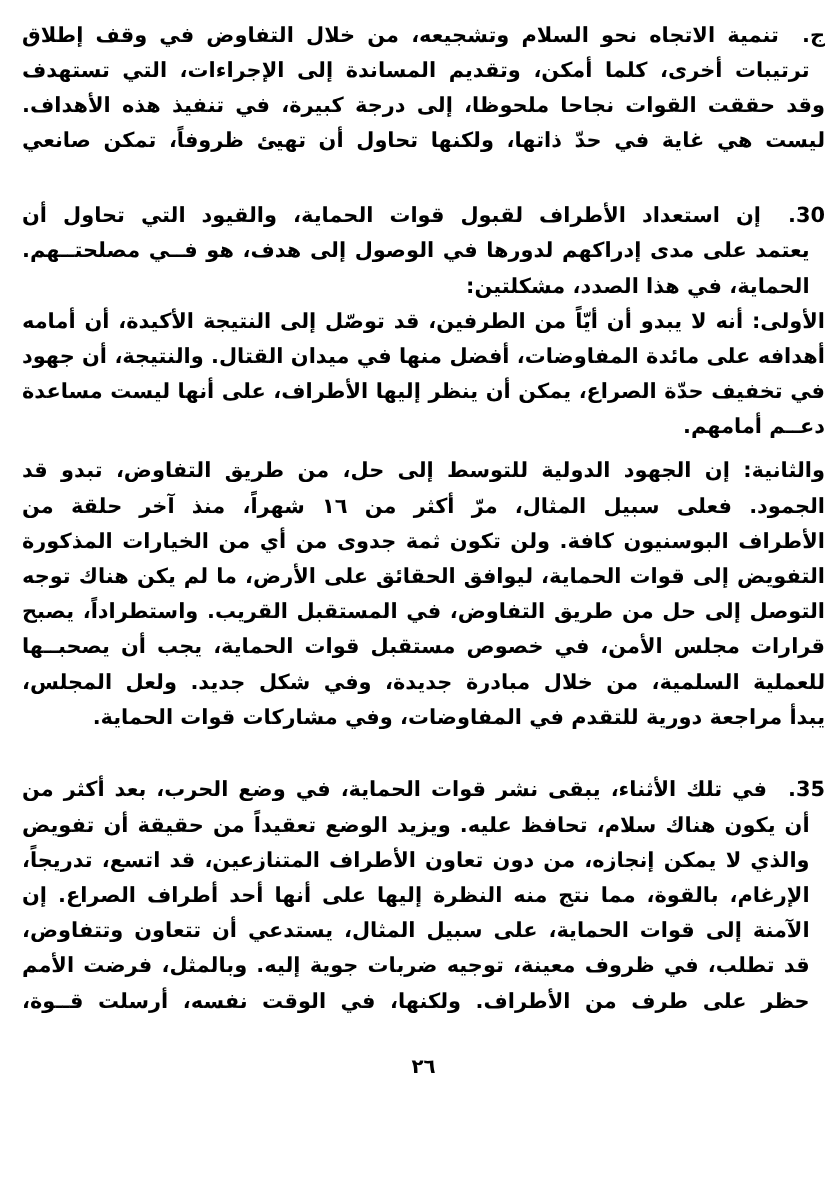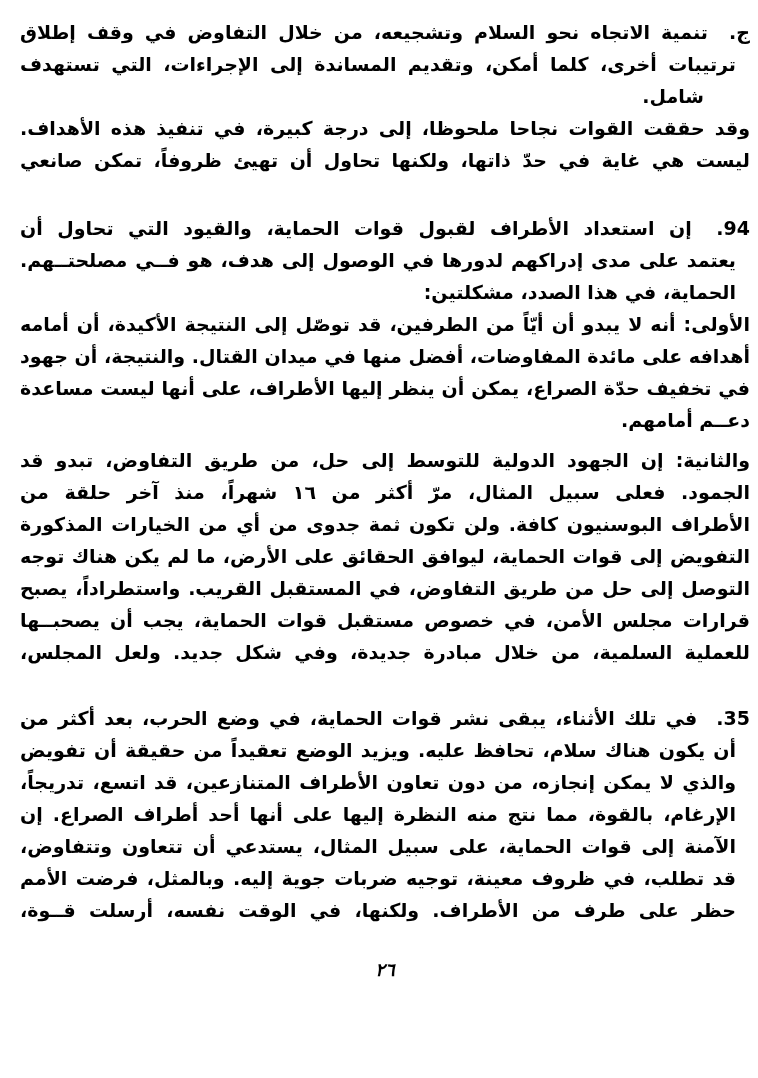--- a/index.html
+++ b/index.html
@@ -39,51 +39,50 @@
   .g8  { margin-top: 8px; }
   .g34 { margin-top: 34px; }
   .marker { margin-left: 10px; }
   .footer {
     margin-top: 28px;
     text-align: center;
     text-align-last: center;
     font-size: 18px;
     height: 32px;
     line-height: 32px;
-    font-style: italic;
   }
 </style>
 </head>
 <body>
 
 <div class="page">
 
   <div class="ln j"><span class="marker">ج.</span> <span>تنمية الاتجاه نحو السلام وتشجيعه، من خلال التفاوض في وقف إطلاق النار، والاتفاق على</span></div>
   <div class="ln j cont">ترتيبات أخرى، كلما أمكن، وتقديم المساندة إلى الإجراءات، التي تستهدف إقرار حل سياســي</div>
-  <div class="ln end bigind">شامل.</div>
 
   <div class="ln j">وقد حققت القوات نجاحا ملحوظا، إلى درجة كبيرة، في تنفيذ هذه الأهداف. ولكن هذه الأهــداف</div>
   <div class="ln j">ليست هي غاية في حدّ ذاتها، ولكنها تحاول أن تهيئ ظروفاً، تمكن صانعي السلام من التفــاوض</div>
 
-  <div class="ln j g36"><span class="marker">94.</span> <span>إن استعداد الأطراف لقبول قوات الحماية، والقيود التي تحاول أن تفرضــها علــى تصرفاتــهم،</span></div>
+  <div class="ln j g36"><span class="marker">30.</span> <span>إن استعداد الأطراف لقبول قوات الحماية، والقيود التي تحاول أن تفرضــها علــى تصرفاتــهم،</span></div>
   <div class="ln j cont">يعتمد على مدى إدراكهم لدورها في الوصول إلى هدف، هو فــي مصلحتــهم. وتواجــه قــوات</div>
   <div class="ln end cont">الحماية، في هذا الصدد، مشكلتين:</div>
 
   <div class="ln j">الأولى: أنه لا يبدو أن أيّاً من الطرفين، قد توصّل إلى النتيجة الأكيدة، أن أمامه فرصة لتحقيــق</div>
   <div class="ln j">أهدافه على مائدة المفاوضات، أفضل منها في ميدان القتال. والنتيجة، أن جهود قوات الحمايــة</div>
   <div class="ln j">في تخفيف حدّة الصراع، يمكن أن ينظر إليها الأطراف، على أنها ليست مساعدة لــهم، وإنمــا</div>
   <div class="ln end">دعــم أمامهم.</div>
 
   <div class="ln j g8">والثانية: إن الجهود الدولية للتوسط إلى حل، من طريق التفاوض، تبدو قد وصلت إلى مرحلــة</div>
   <div class="ln j">الجمود. فعلى سبيل المثال، مرّ أكثر من ١٦ شهراً، منذ آخر حلقة من المفاوضــات، حضرهــا</div>
   <div class="ln j">الأطراف البوسنيون كافة. ولن تكون ثمة جدوى من أي من الخيارات المذكورة لاحقــاً، لتعديــل</div>
   <div class="ln j">التفويض إلى قوات الحماية، ليوافق الحقائق على الأرض، ما لم يكن هناك توجه حقيقــي نحــو</div>
   <div class="ln j">التوصل إلى حل من طريق التفاوض، في المستقبل القريب. واستطراداً، يصبح أمــراً ملحّــاً، أن</div>
   <div class="ln j">قرارات مجلس الأمن، في خصوص مستقبل قوات الحماية، يجب أن يصحبــها دعــم، وتكثيــف</div>
   <div class="ln j">للعملية السلمية، من خلال مبادرة جديدة، وفي شكل جديد. ولعل المجلس، كذلك، يرغب فــي أن</div>
+  <div class="ln end">يبدأ مراجعة دورية للتقدم في المفاوضات، وفي مشاركات قوات الحماية.</div>
 
   <div class="ln j g34"><span class="marker">35.</span> <span>في تلك الأثناء، يبقى نشر قوات الحماية، في وضع الحرب، بعد أكثر من ثلاث سنوات، مــن دون</span></div>
   <div class="ln j cont">أن يكون هناك سلام، تحافظ عليه. ويزيد الوضع تعقيداً من حقيقة أن تفويض حفظ السلام إليها،</div>
   <div class="ln j cont">والذي لا يمكن إنجازه، من دون تعاون الأطراف المتنازعين، قد اتسع، تدريجاً، ليشمل عنــاصر</div>
   <div class="ln j cont">الإرغام، بالقوة، مما نتج منه النظرة إليها على أنها أحد أطراف الصراع. إن تفويض المنــاطق</div>
   <div class="ln j cont">الآمنة إلى قوات الحماية، على سبيل المثال، يستدعي أن تتعاون وتتفاوض، يومياً، مع طــرف،</div>
   <div class="ln j cont">قد تطلب، في ظروف معينة، توجيه ضربات جوية إليه. وبالمثل، فرضت الأمم المتحدة قــرارات</div>
   <div class="ln j cont">حظر على طرف من الأطراف. ولكنها، في الوقت نفسه، أرسلت قــوة، اضطــرت إلــى العمــل</div>
 
   <div class="footer">٢٦</div>

